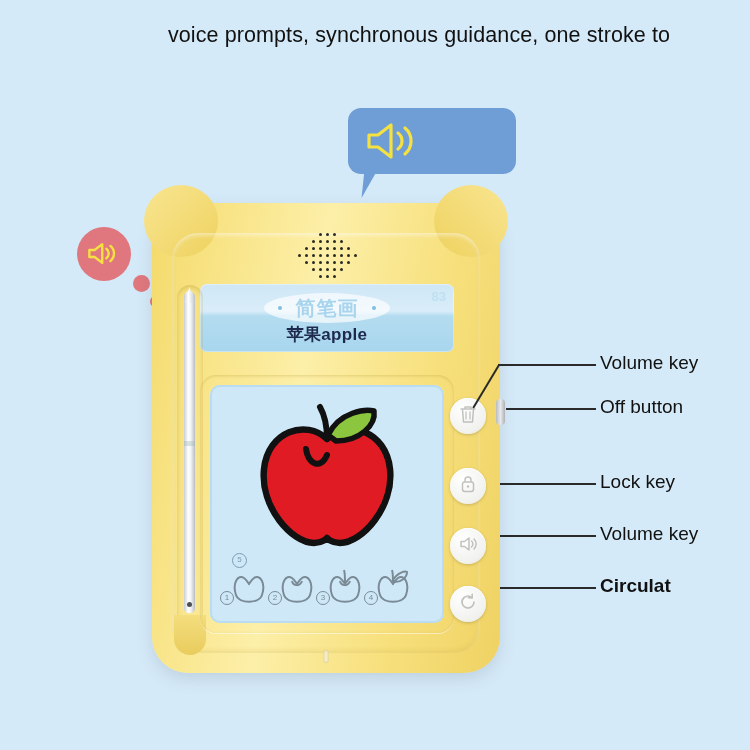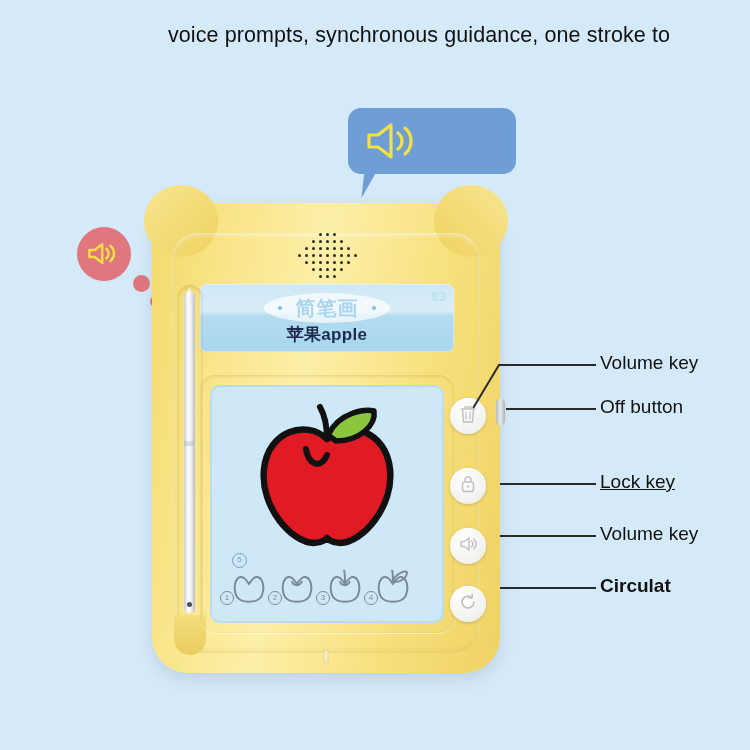--- a/index.html
+++ b/index.html
@@ -332,21 +332,21 @@
       </svg>
     </span>
   </div>
 
   <div class="power"></div>
   <div class="bottom-slot"></div>
 </div>
 
 <div class="callout" style="left:600px;top:352px;">Volume key</div>
 <div class="callout" style="left:600px;top:396px;">Off button</div>
-<div class="callout" style="left:600px;top:471px;text-decoration:underline;">Lock key</div>
+<div class="callout" style="left:600px;top:471px;">Lock key</div>
 <div class="callout" style="left:600px;top:523px;">Volume key</div>
 <div class="callout" style="left:600px;top:575px;font-weight:bold;">Circulat</div>
 
 <div class="lead" style="left:498px;top:364px;width:98px;"></div>
 <div class="lead-diag" style="left:473px;top:407px;width:51px;transform:rotate(-59deg);"></div>
 <div class="lead" style="left:506px;top:408px;width:90px;"></div>
 <div class="lead" style="left:500px;top:483px;width:96px;"></div>
 <div class="lead" style="left:500px;top:535px;width:96px;"></div>
 <div class="lead" style="left:500px;top:587px;width:96px;"></div>
 

